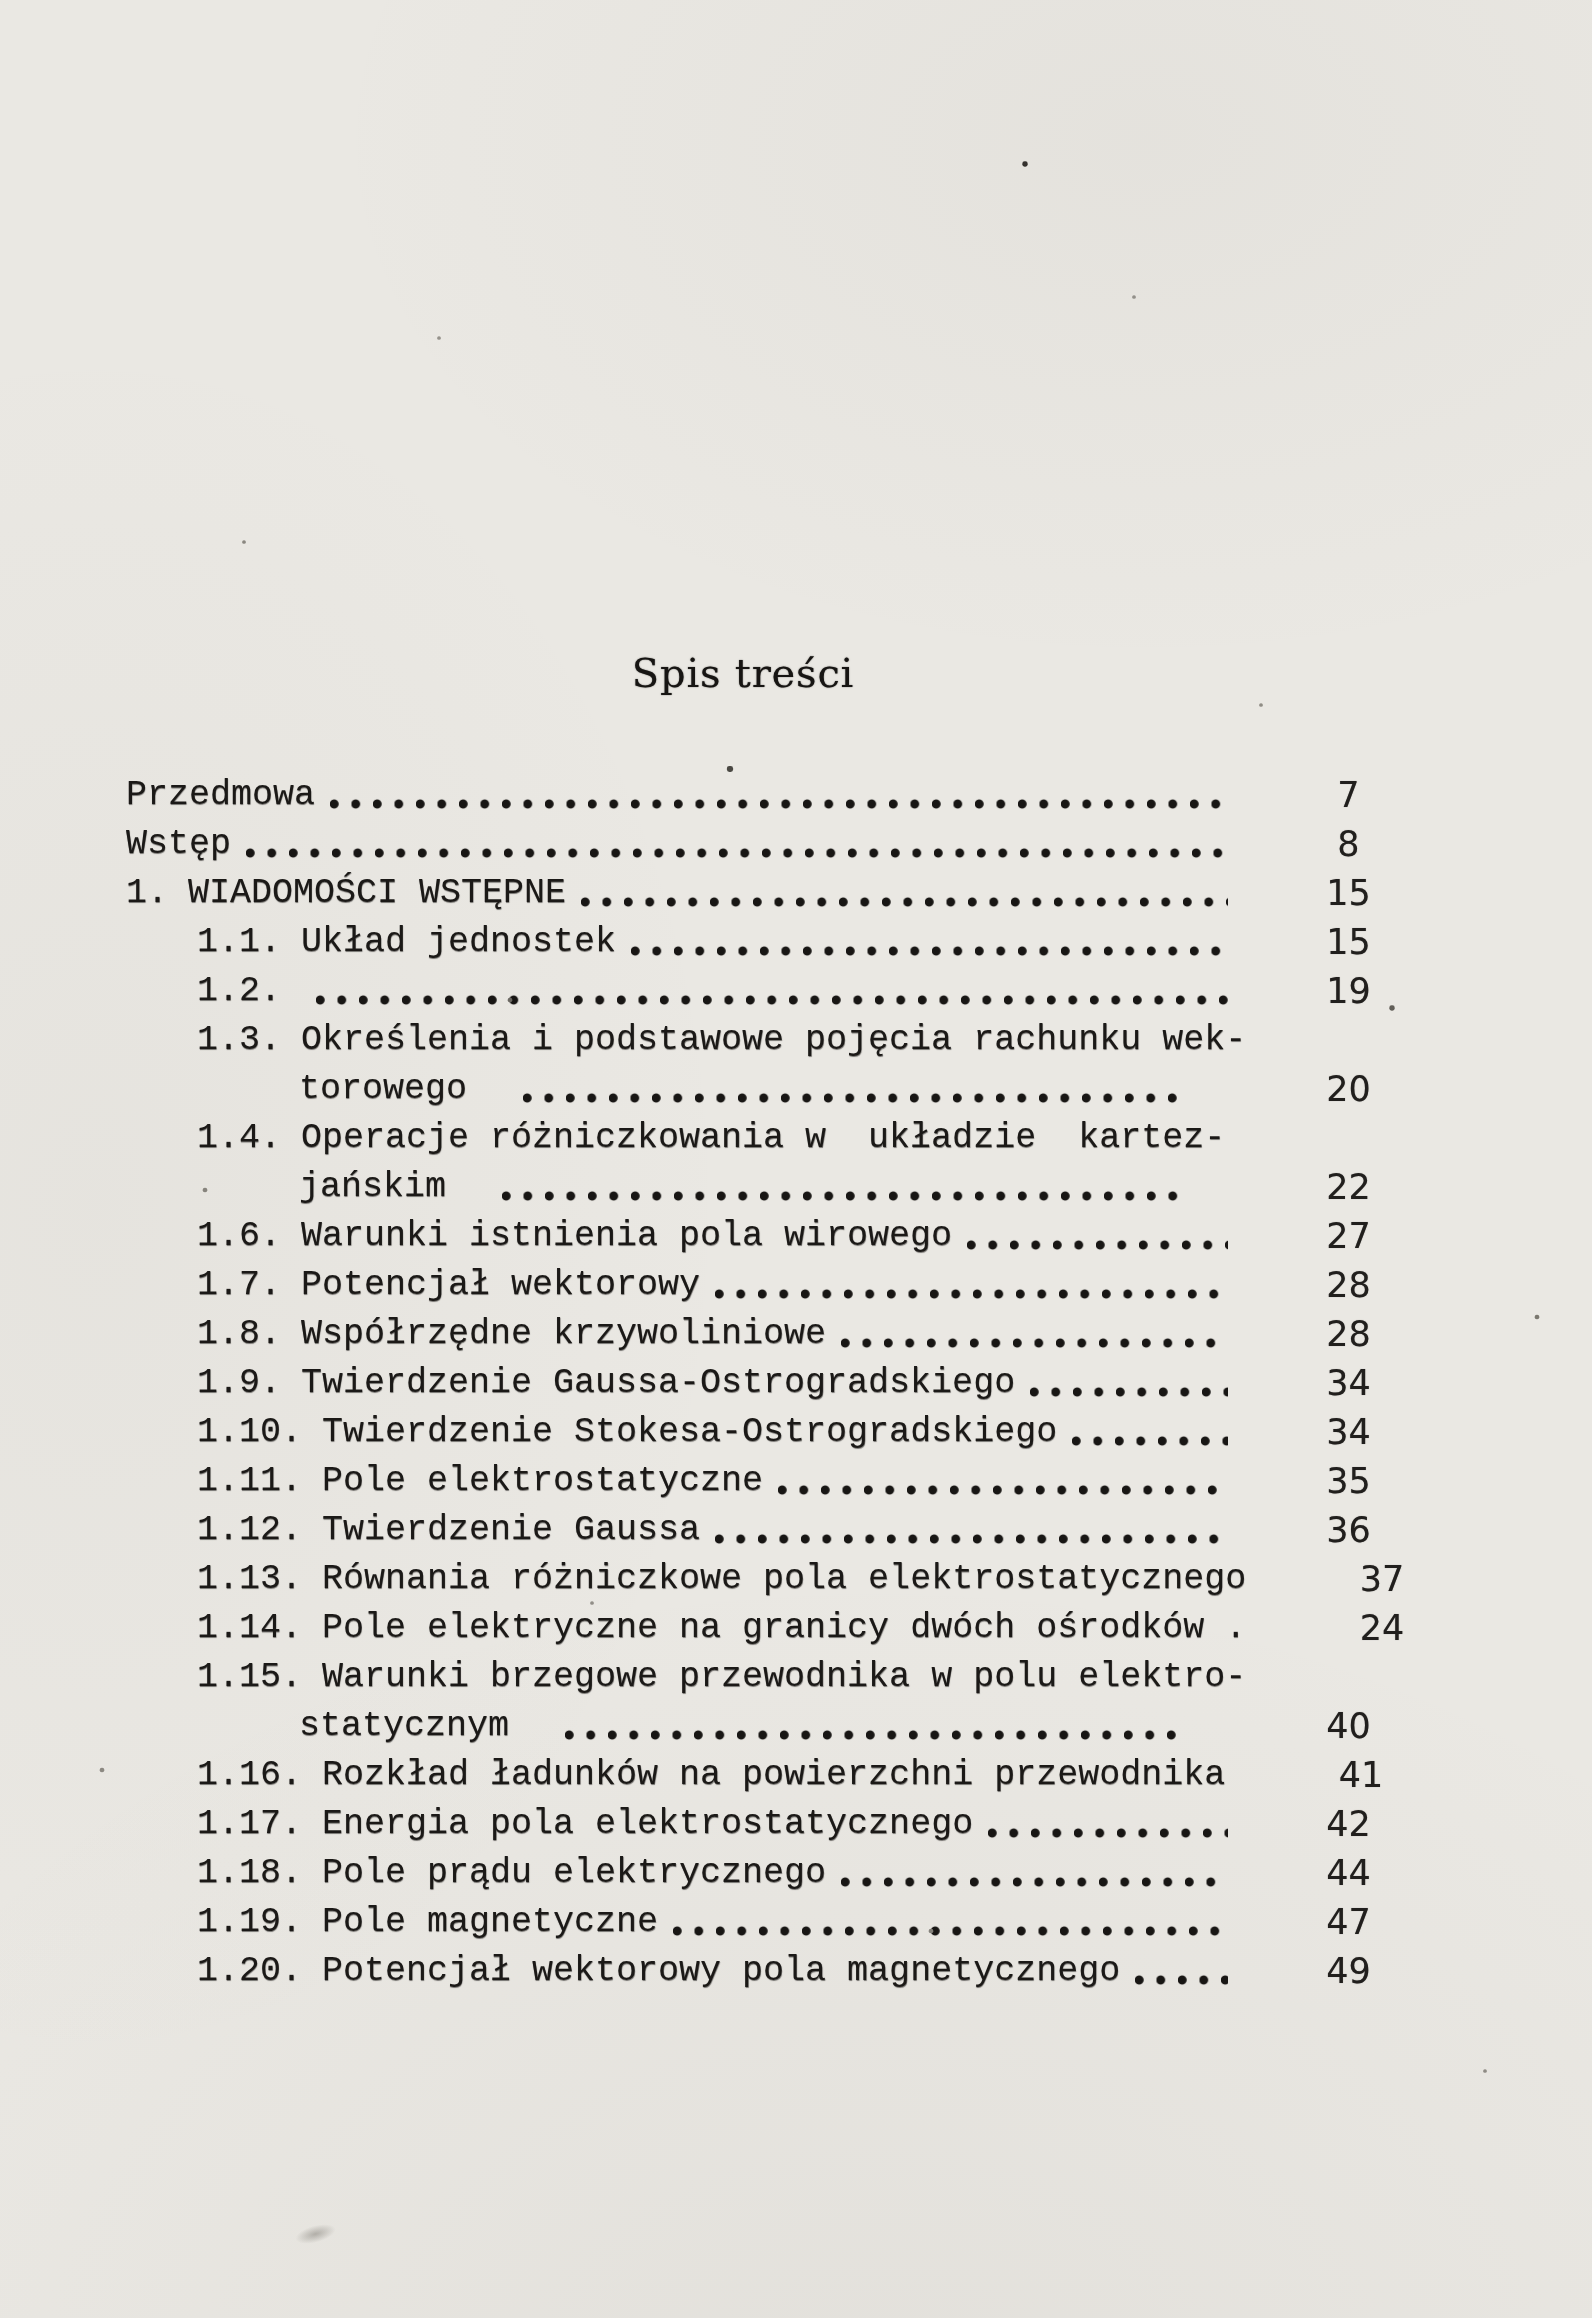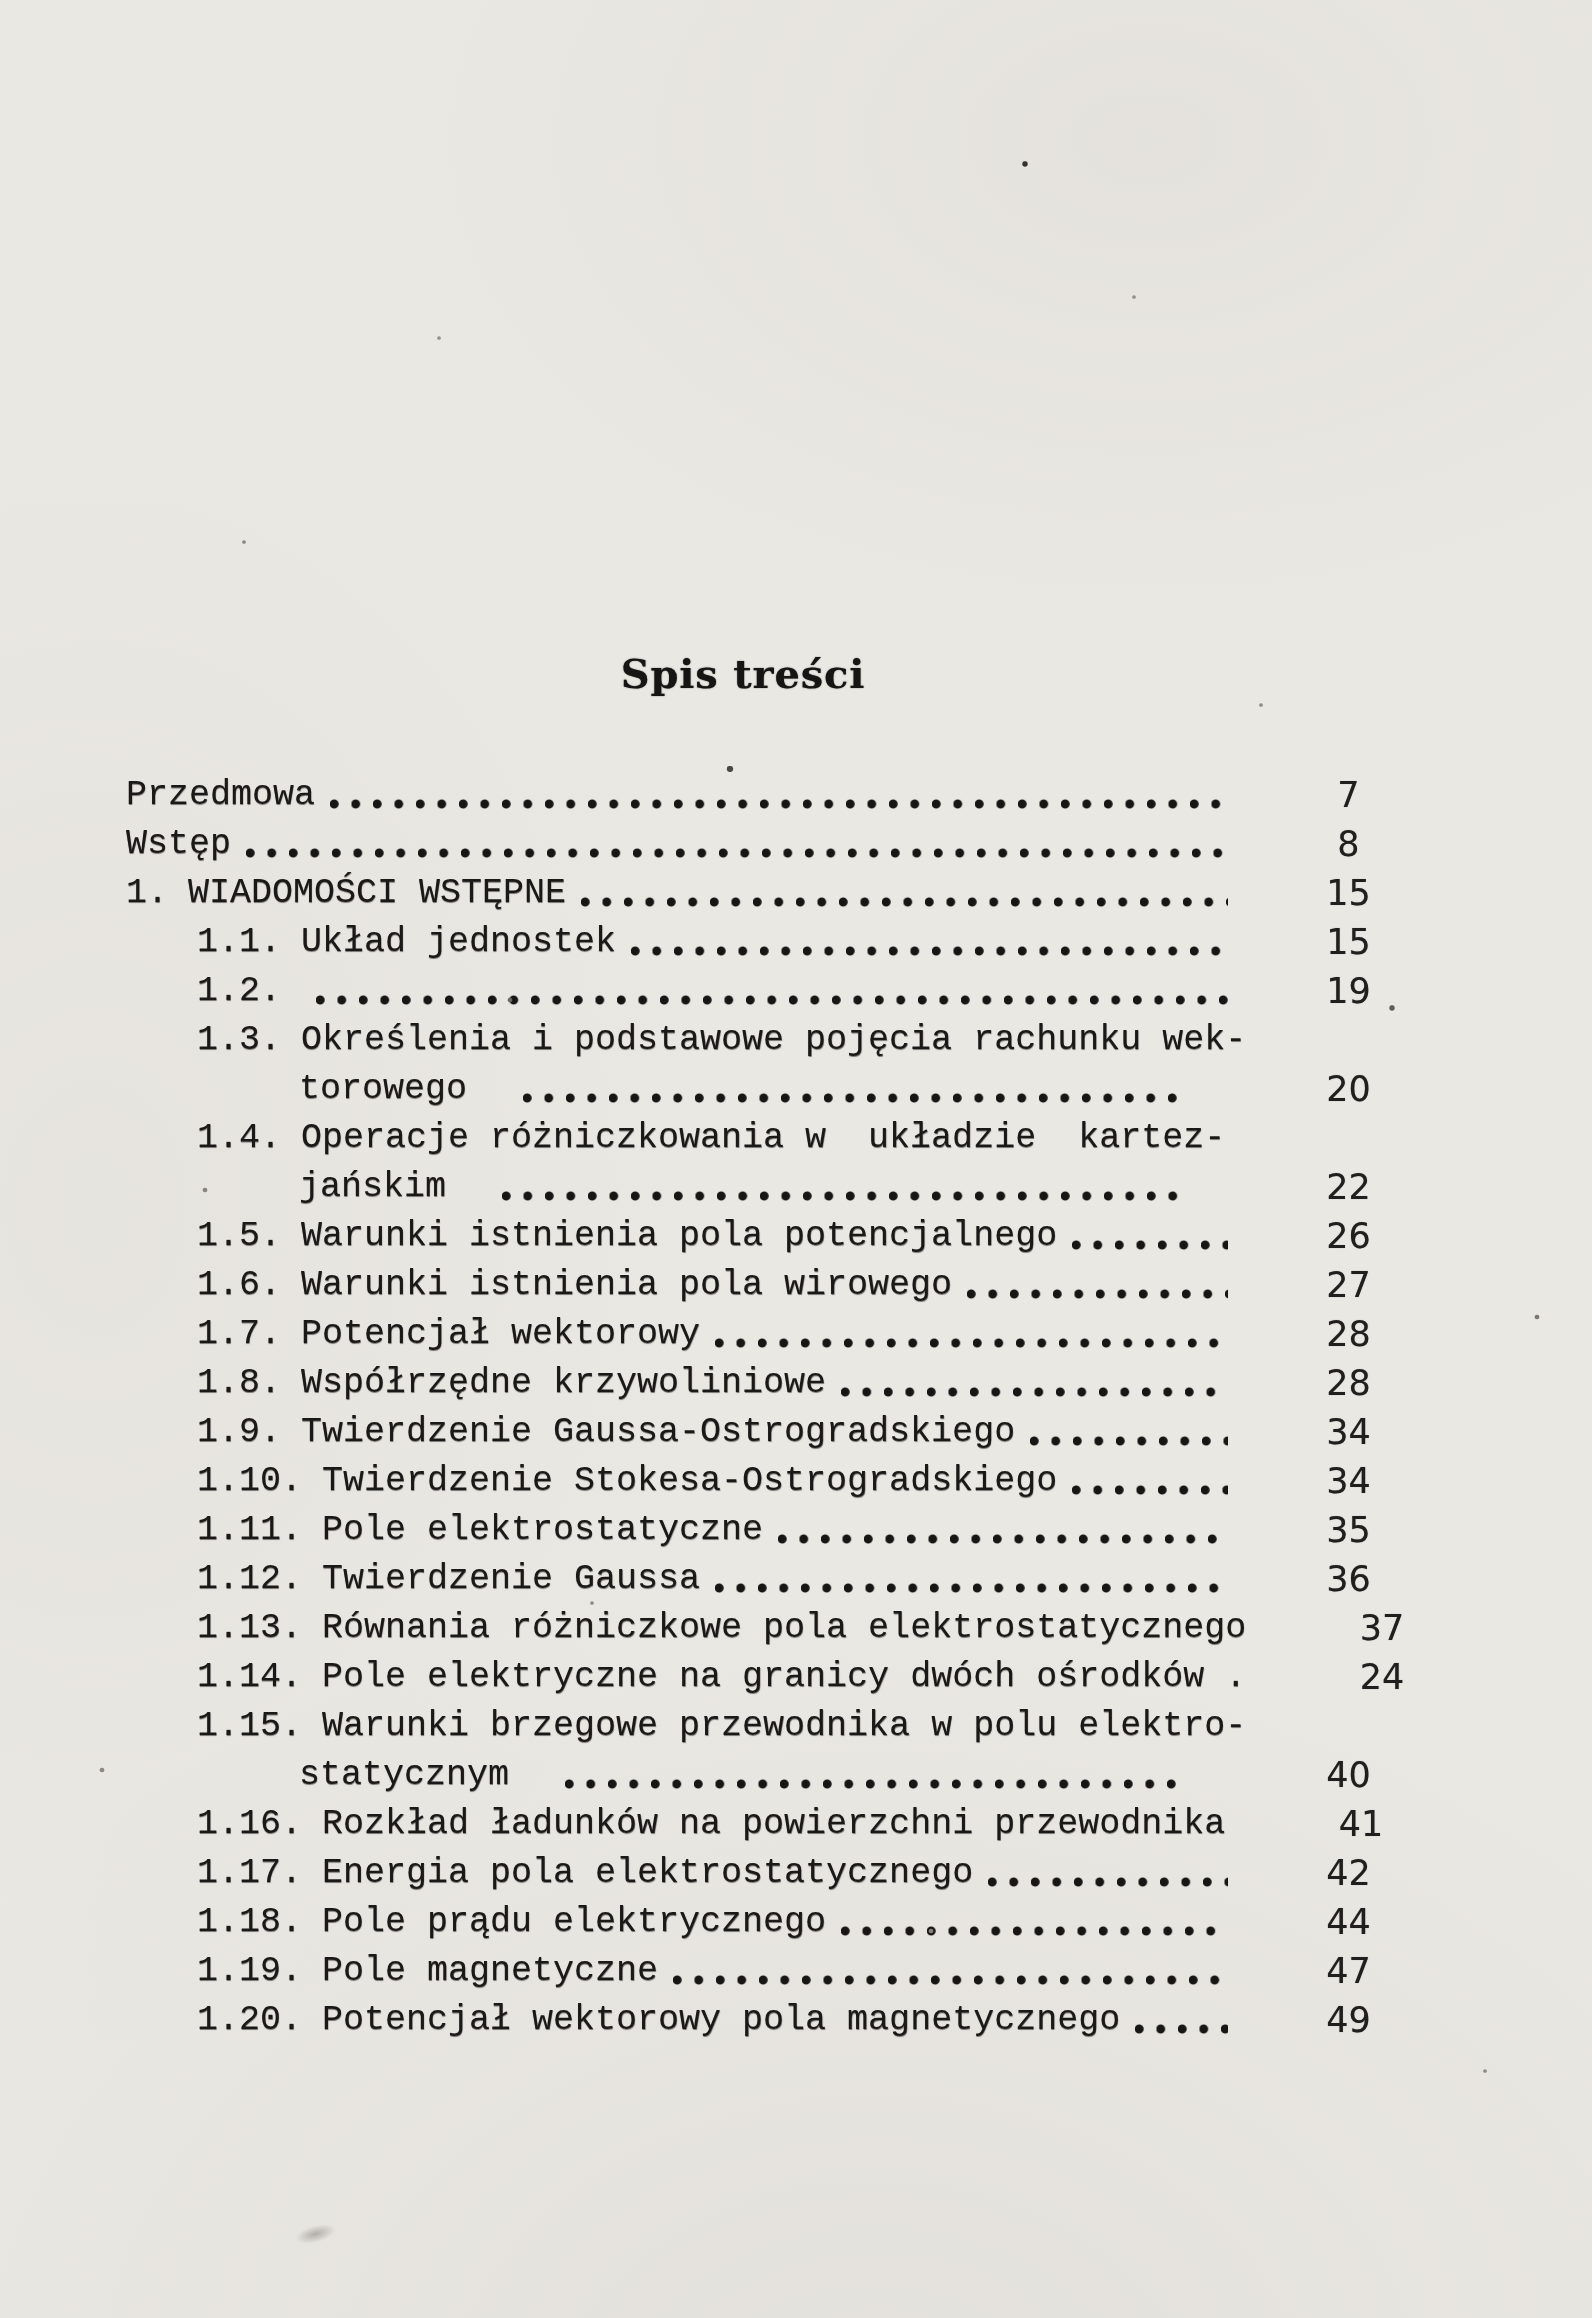--- a/index.html
+++ b/index.html
@@ -8,21 +8,21 @@
     background:
       radial-gradient(1179px 758px at 72% 6%, rgba(120,115,105,0.05), transparent 70%),
       radial-gradient(926px 1263px at 6% 52%, rgba(120,115,105,0.04), transparent 70%),
       radial-gradient(1600px 1179px at 55% 104%, rgba(110,105,95,0.06), transparent 72%),
       #eae8e3;
     font-family:"Liberation Mono","DejaVu Sans Mono",monospace;
     color:#1b1917;
   }
   .title {
     position:absolute; top:623px; left:743px; transform:translateX(-50%);
-    font-family:"DejaVu Serif","Liberation Serif",serif; font-weight:bold;
+    font-family:"DejaVu Serif","Liberation Serif",serif; font-weight:normal;
     font-size:40px; letter-spacing:0.8px; color:#171513; white-space:nowrap;
     text-shadow:0 0 1.3px rgba(23,21,19,0.7);
   }
   .toc { position:absolute; left:126px; top:771px; width:1273px; }
   .line {
     display:flex; align-items:flex-end; height:49px; line-height:49px;
     font-size:35px; text-shadow:0.3px 0.5px 0.8px rgba(27,25,23,0.55);
   }
   .l1   { padding-left:71px; }
   .cont { padding-left:173px;gap:41px; }
@@ -117,26 +117,20 @@
     <span class="leader blank"></span>
     <span class="pg"></span>
   </div>
       <div class="line cont">
 
     <span class="txt">jańskim</span>
     <span class="leader"></span>
     <span class="pg">22</span>
   </div>
       <div class="line l1">
-    <span class="num">1.5.</span>
-    <span class="txt">Warunki istnienia pola potencjalnego</span>
-    <span class="leader"></span>
-    <span class="pg">26</span>
-  </div>
-      <div class="line l1">
     <span class="num">1.6.</span>
     <span class="txt">Warunki istnienia pola wirowego</span>
     <span class="leader"></span>
     <span class="pg">27</span>
   </div>
       <div class="line l1">
     <span class="num">1.7.</span>
     <span class="txt">Potencjał wektorowy</span>
     <span class="leader"></span>
     <span class="pg">28</span>

